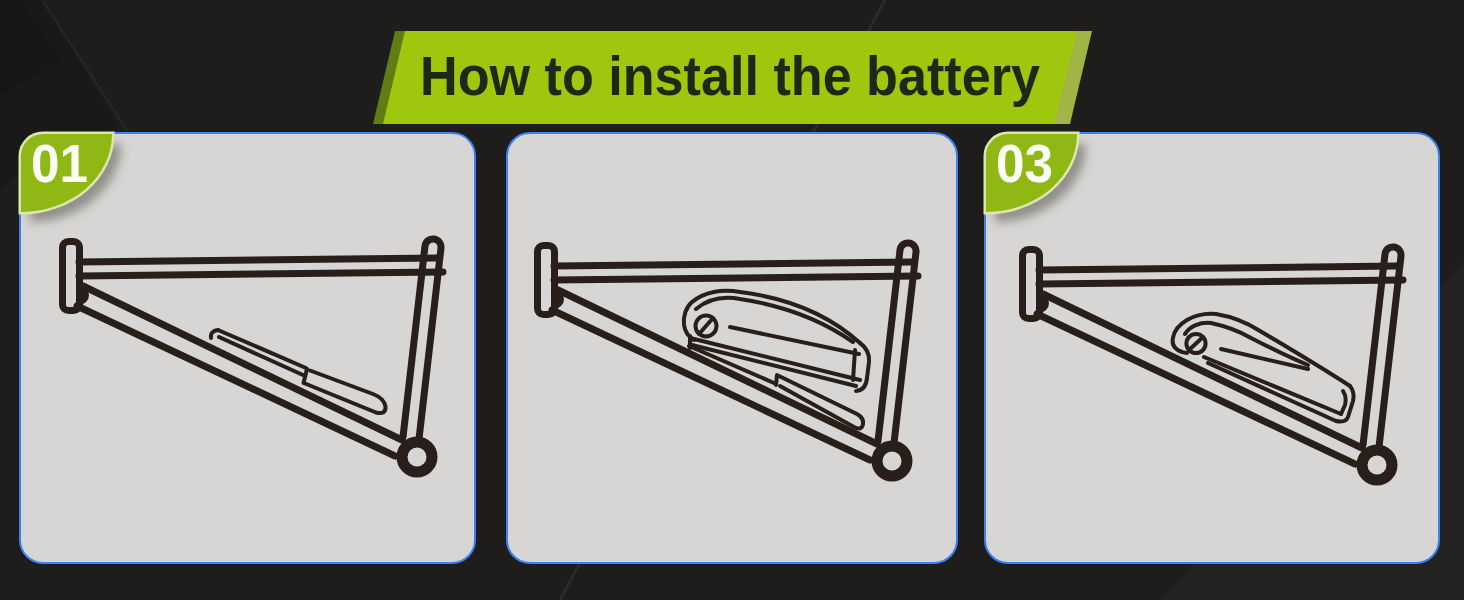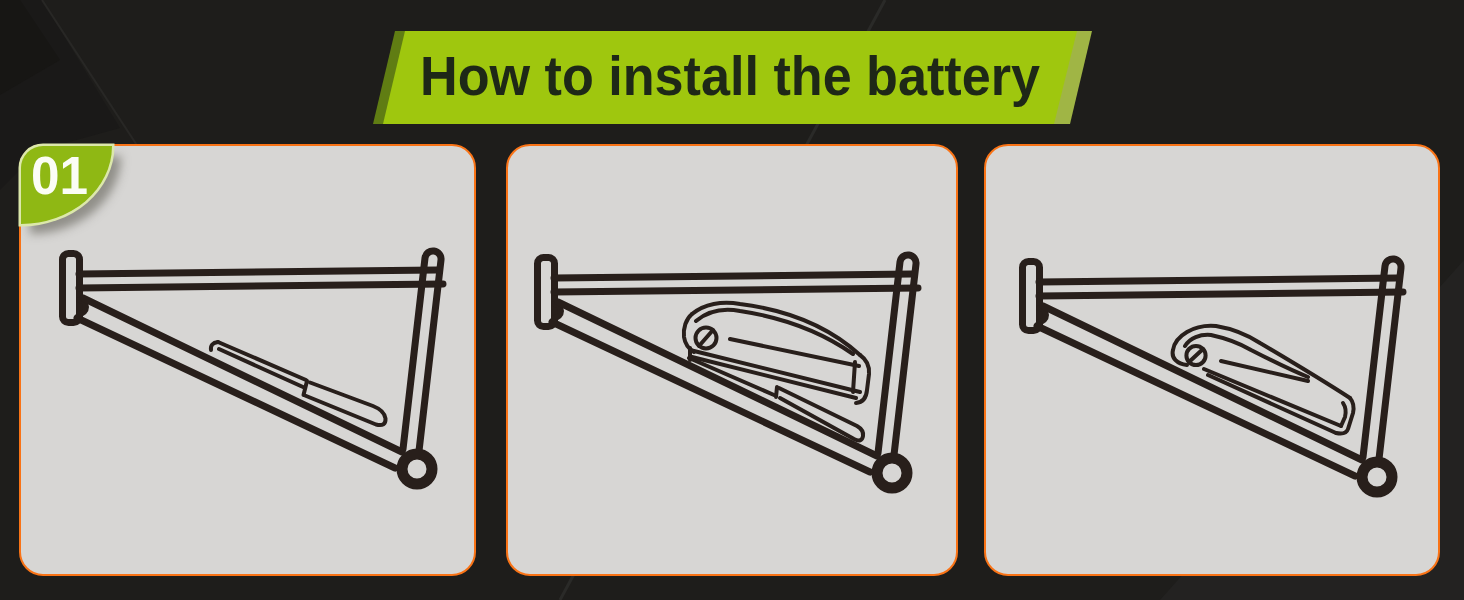--- a/index.html
+++ b/index.html
@@ -1,19 +1,19 @@
 <!DOCTYPE html>
 <html><head>
 <meta charset="utf-8">
 <style>
   html,body{margin:0;padding:0;}
   body{width:1464px;height:600px;background:#1e1d1b;overflow:hidden;position:relative;
        font-family:"Liberation Sans", sans-serif;}
-  .panel{position:absolute;top:144px;height:428px;background:#d7d6d4;
-         border:2px solid #f97316;border-radius:24px;text-decoration:underline;}
+  .panel{position:absolute;top:132px;height:428px;background:#d7d6d4;
+         border:2px solid #3b82f6;border-radius:24px;text-decoration:underline;}
   #p1{left:19px;width:453px;}
   #p2{left:506px;width:448px;}
   #p3{left:984px;width:452px;}
   .badge{position:absolute;left:0;top:0;width:91px;height:78px;background:#8fb814;
          border-radius:22px 0 100% 0;
          box-shadow:0 0 0 2.5px #dce8ab, 9px 10px 10px rgba(75,74,64,.5);}
   .badge span{position:absolute;left:10px;top:-2px;color:#fbfdf5;font-weight:bold;
               font-size:54px;letter-spacing:0px;display:inline-block;transform:scaleX(.95);
               transform-origin:left top;}
   .art{position:absolute;left:0;top:0;}
@@ -111,13 +111,16 @@
       <path d="M199,200 C204,192 214,188 225,189 Q248,194 265,204 Q302,223 322,231"></path>
       <circle cx="210" cy="209.5" r="9.6"></circle>
       <path d="M203,216 L217,203"></path>
       <path d="M235,215 L322,235"></path>
       <path d="M218,223 L355,280"></path>
       <path d="M222,229 L350,287"></path>
       <path d="M364,252 Q369,258 367,267 L362,283 Q360,289 350,287"></path>
       <path d="M357,257 Q361,263 359,271 L355,280"></path>
     </g>
   </svg>
+  <div class="badge">
+      <span>03</span>
+    </div>
 </div>
 
 </body></html>

